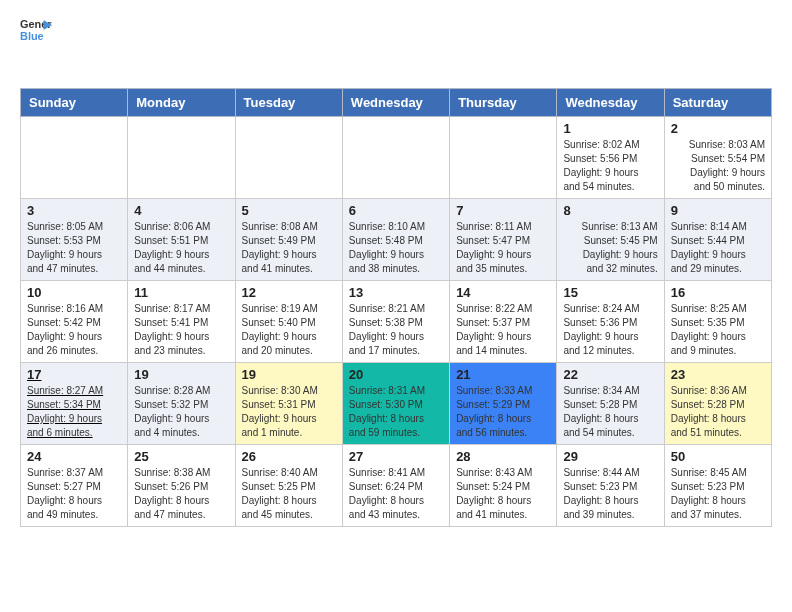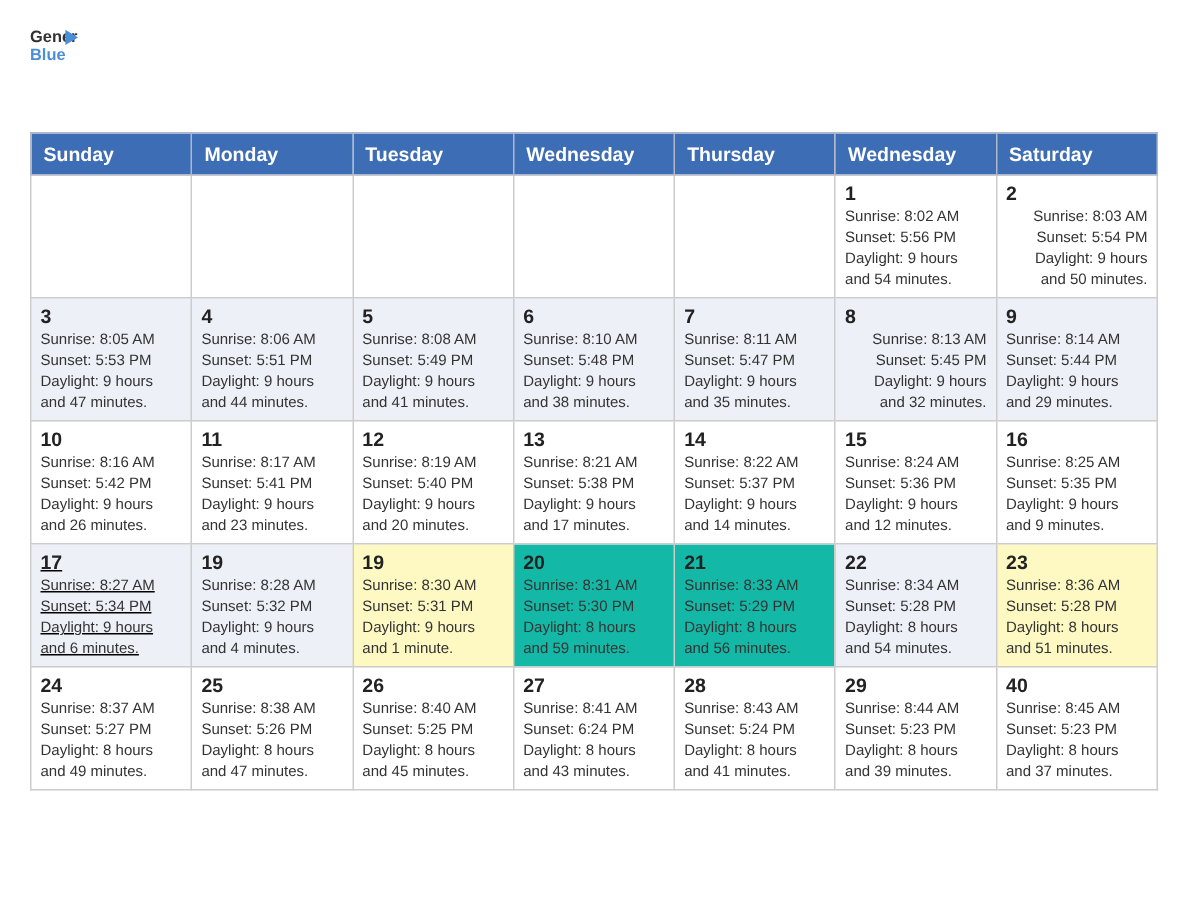--- a/index.html
+++ b/index.html
@@ -197,21 +197,21 @@
 Daylight: 9 hours
 and 1 minute.</div>
           </td>
           <td style="background: #14b8a6;">
             <div class="day-num">20</div>
             <div class="day-info" style="white-space: pre-line;">Sunrise: 8:31 AM
 Sunset: 5:30 PM
 Daylight: 8 hours
 and 59 minutes.</div>
           </td>
-          <td style="background: #14b8a6;">
+          <td style="background: #3b82f6;">
             <div class="day-num">21</div>
             <div class="day-info" style="white-space: pre-line;">Sunrise: 8:33 AM
 Sunset: 5:29 PM
 Daylight: 8 hours
 and 56 minutes.</div>
           </td>
           <td style="background: rgb(237, 240, 247);">
             <div class="day-num">22</div>
             <div class="day-info" style="white-space: pre-line;">Sunrise: 8:34 AM
 Sunset: 5:28 PM
@@ -263,21 +263,21 @@
 and 41 minutes.</div>
           </td>
           <td>
             <div class="day-num">29</div>
             <div class="day-info" style="white-space: pre-line;">Sunrise: 8:44 AM
 Sunset: 5:23 PM
 Daylight: 8 hours
 and 39 minutes.</div>
           </td>
           <td>
-            <div class="day-num">40</div>
+            <div class="day-num">50</div>
             <div class="day-info" style="white-space: pre-line;">Sunrise: 8:45 AM
 Sunset: 5:23 PM
 Daylight: 8 hours
 and 37 minutes.</div>
           </td>
         </tr>
       </tbody>
   </table>
 </div>
 

